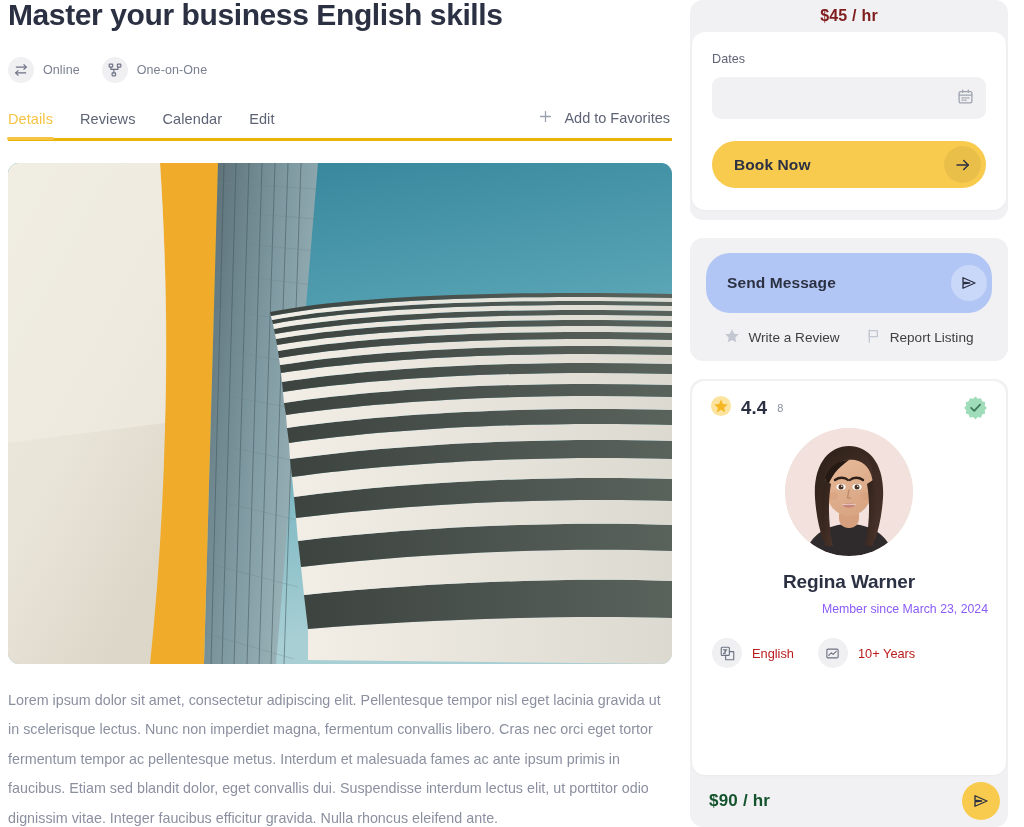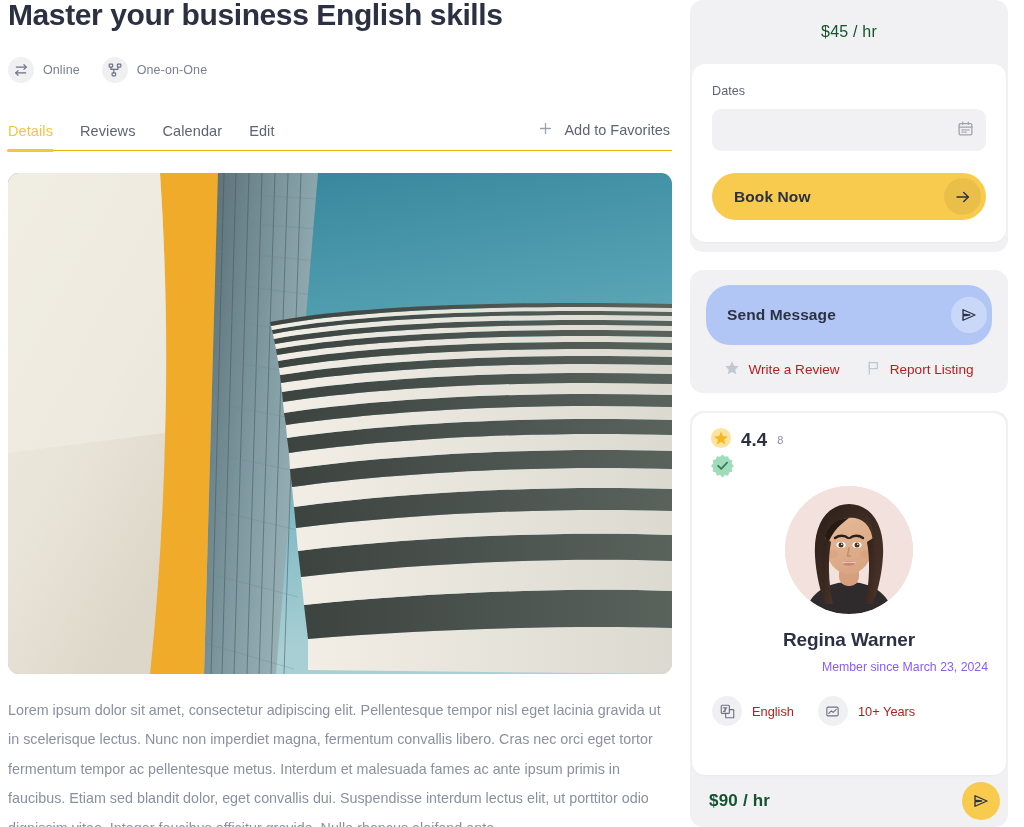--- a/index.html
+++ b/index.html
@@ -62,23 +62,23 @@
   }
   .tag-ico svg { display: block; }
   .tag-label {
     font-size: 12.5px;
     color: #7b8091;
     letter-spacing: 0.1px;
   }
 
   
   .tabs-wrap {
-    margin-top: 37px;
+    margin-top: 25px;
     position: relative;
-    border-bottom: 1px solid #eab308;
+    border-bottom: 3px solid #eab308;
     display: flex;
     align-items: flex-end;
     justify-content: space-between;
     padding-bottom: 9px;
   }
   .tabs {
     display: flex;
     align-items: center;
     gap: 27px;
   }
@@ -146,27 +146,27 @@
 
   .panel {
     background: #f1f1f3;
     border-radius: 13px;
     position: relative;
   }
 
   
   .booking-panel { padding-top: 0; }
   .price-head {
-    height: 64px;
+    height: 32px;
     display: flex;
     align-items: center;
     justify-content: center;
     font-size: 16px;
-    font-weight: 400;
-    color: #14532d;
+    font-weight: 700;
+    color: #7f1d1d;
     letter-spacing: 0.2px;
   }
   .booking-inner {
     background: #ffffff;
     border-radius: 13px;
     margin: 0 2px 10px 2px;
     padding: 20px 20px 22px 20px;
     box-shadow: 0 1px 2px rgba(0,0,0,0.03);
   }
   .field-label {
@@ -256,21 +256,21 @@
     gap: 26px;
   }
   .msg-link {
     display: flex;
     align-items: center;
     gap: 8px;
     cursor: pointer;
   }
   .msg-link span {
     font-size: 13.6px;
-    color: #b91c1c;
+    color: #404040;
   }
 
   
   .profile-panel {
     flex: 1;
     display: flex;
     flex-direction: column;
     min-height: 0;
   }
   .profile-card {
@@ -280,21 +280,20 @@
     padding: 14px 18px 16px 18px;
     flex: 1;
     display: flex;
     flex-direction: column;
     box-shadow: 0 1px 2px rgba(0,0,0,0.03);
   }
   .profile-top {
     display: flex;
     align-items: flex-start;
     justify-content: space-between;
-    flex-direction: column;
   }
   .rating {
     display: flex;
     align-items: center;
     gap: 9px;
   }
   .rating-val {
     font-size: 18.5px;
     font-weight: 600;
     color: #2b3143;

